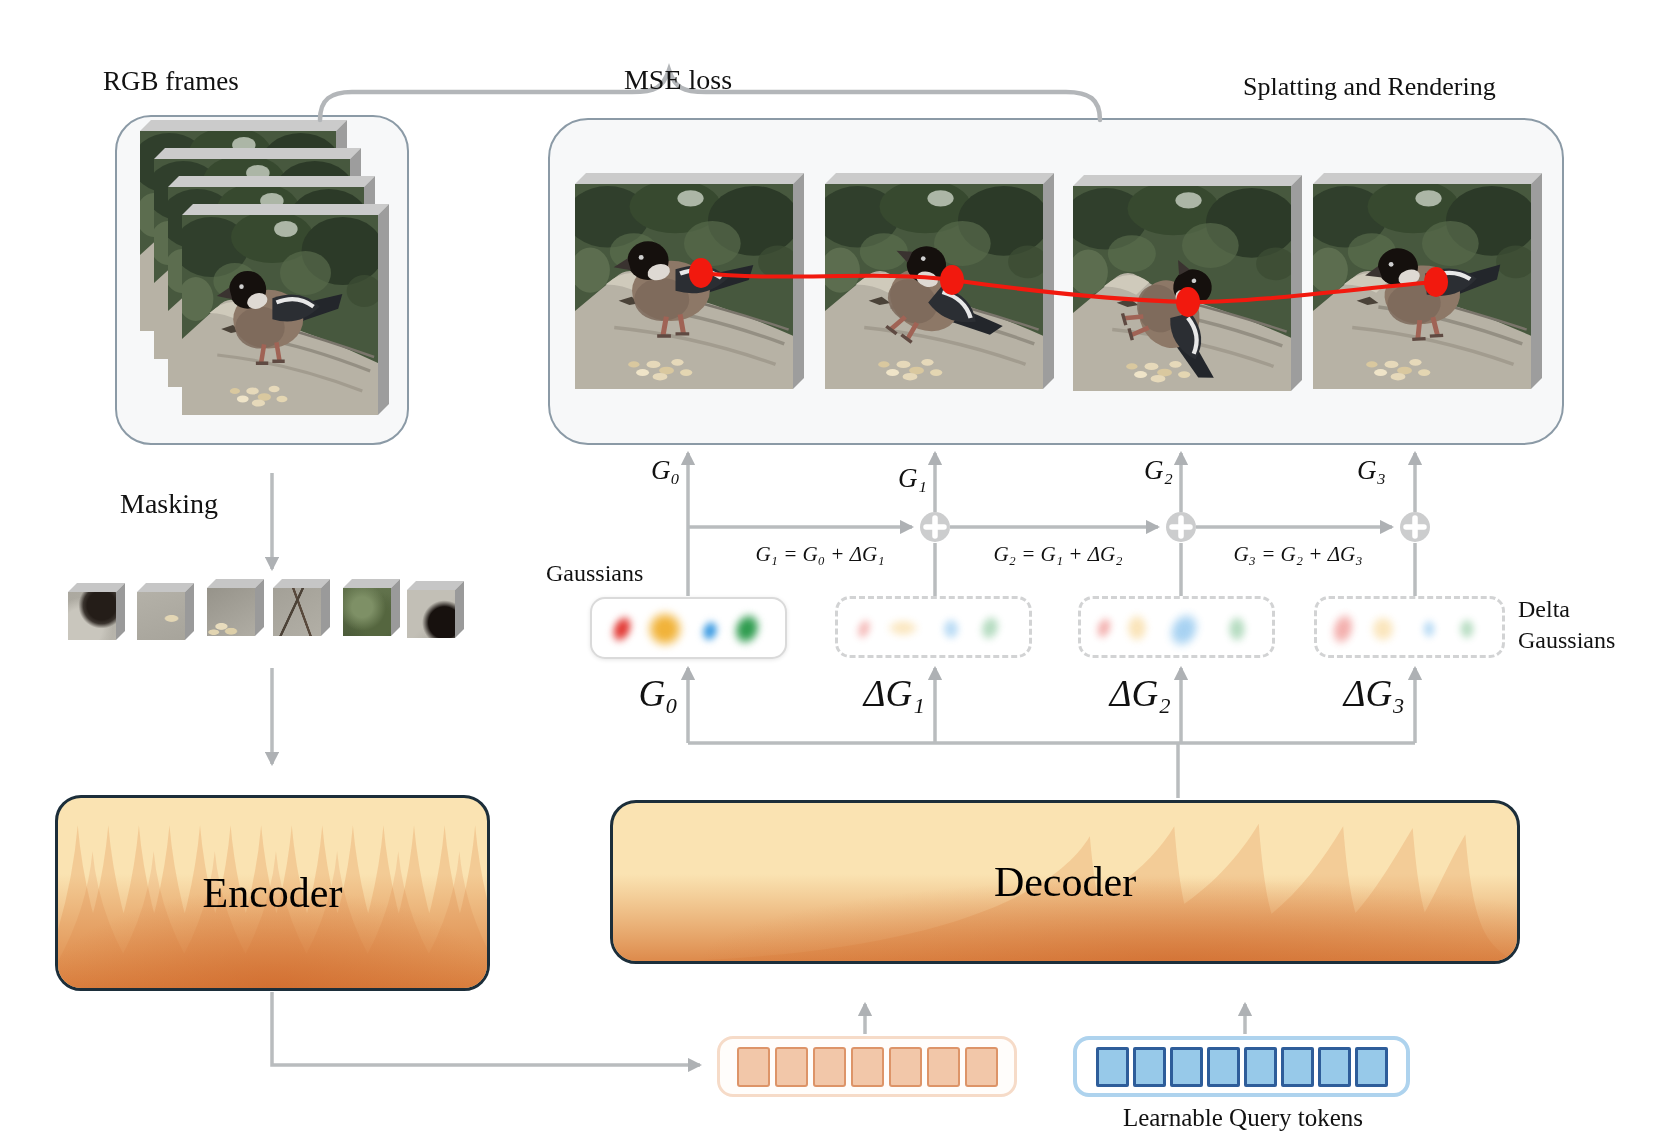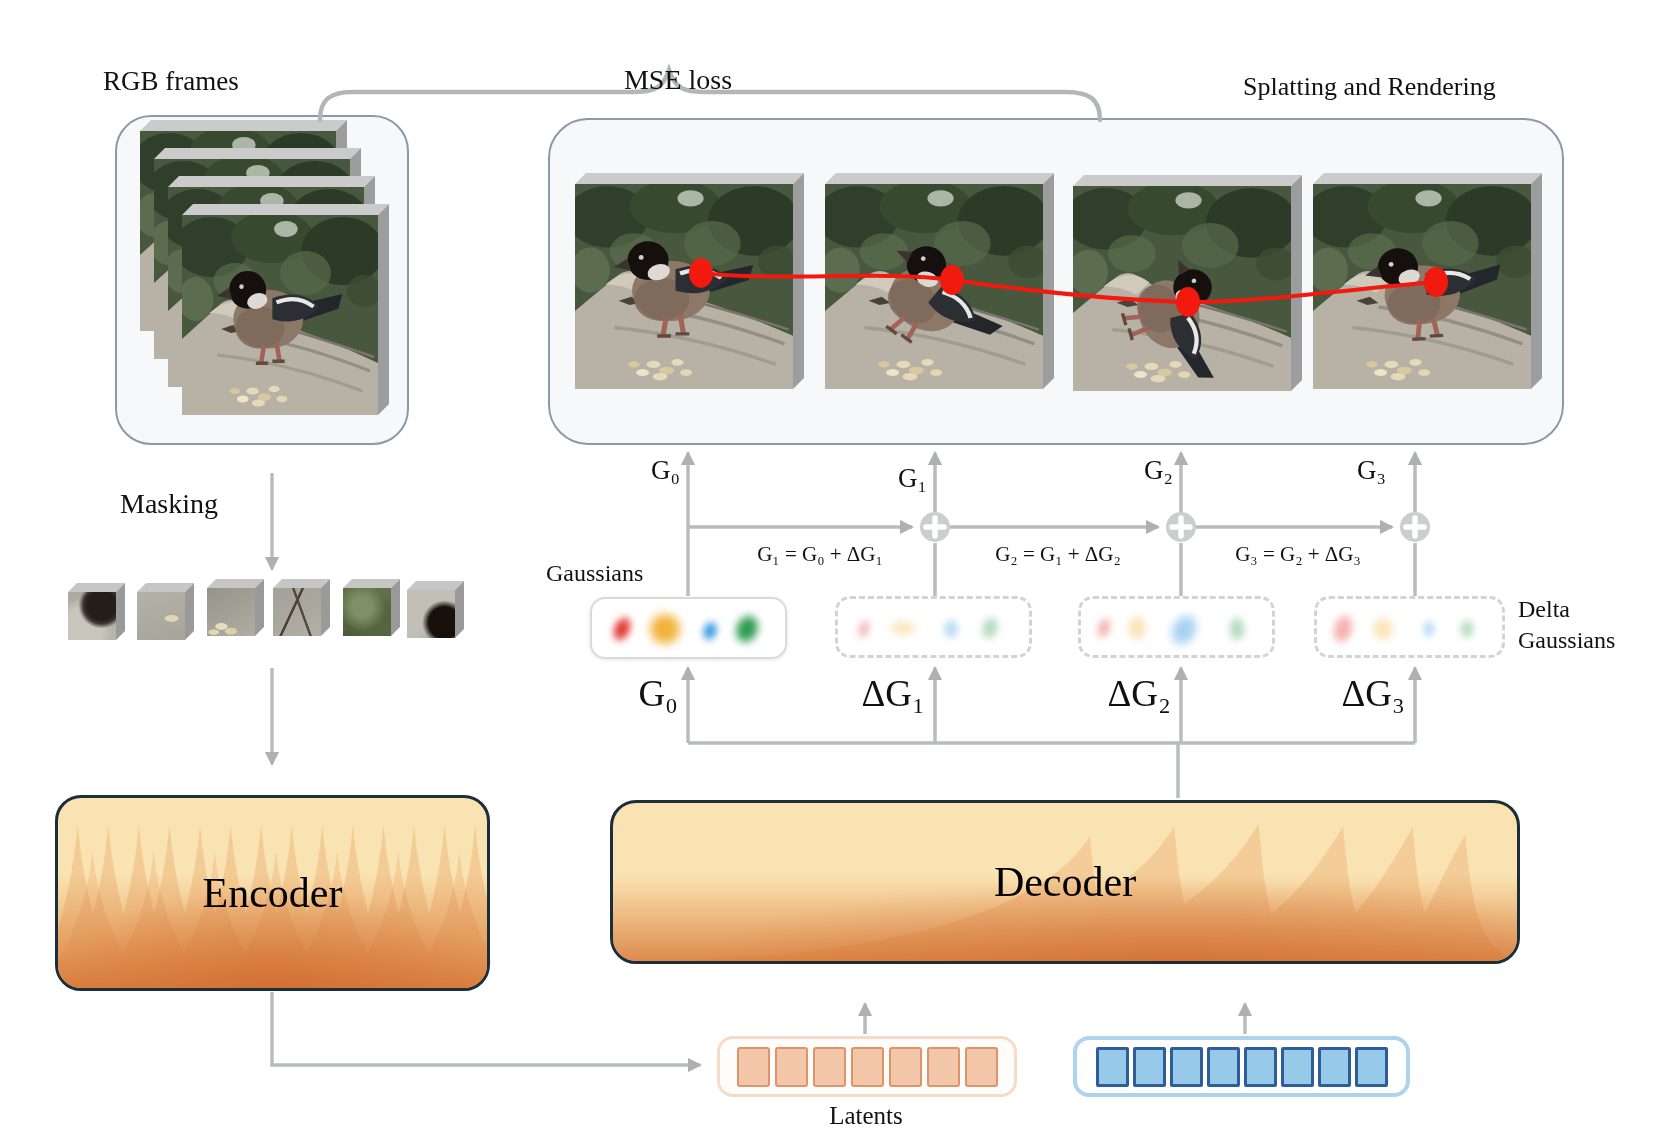--- a/index.html
+++ b/index.html
@@ -44,21 +44,21 @@
   .tokrow { position:absolute; display:flex; align-items:center; justify-content:center; box-sizing:border-box; }
   .latents-box { left:717px; top:1036px; width:300px; height:61px; gap:5px;
                  background:#fffdfb; border:3px solid #f6dbc8; border-radius:16px; }
   .query-box   { left:1073px; top:1036px; width:337px; height:61px; gap:4px;
                  background:#ffffff; border:4px solid #aed3ee; border-radius:16px; }
   .tokL { width:33px; height:40px; background:#f2c7a9; border:2.5px solid #dd9468; border-radius:3px; box-sizing:border-box; }
   .tokQ { width:33px; height:40px; background:#97c9e9; border:3px solid #2e5d9a; border-radius:2px; box-sizing:border-box; }
 
   .overlay { position:absolute; inset:0; z-index:5; pointer-events:none; }
   .lbl { z-index:6; }
-  .math { }
+  .math { font-style:italic; }
 </style>
 </head>
 <body>
 
 <div class="stage">
 
   <svg width="0" height="0" style="position:absolute" aria-hidden="true">
     <defs>
       <g id="scene">
         <rect width="100" height="100" fill="#47583e"></rect>
@@ -347,15 +347,15 @@
 
   <div class="lbl math" style="left:720px; top:542px; width:200px; text-align:center; font-size:21px;">G₁ = G₀ + ΔG₁</div>
   <div class="lbl math" style="left:958px; top:542px; width:200px; text-align:center; font-size:21px;">G₂ = G₁ + ΔG₂</div>
   <div class="lbl math" style="left:1198px; top:542px; width:200px; text-align:center; font-size:21px;">G₃ = G₂ + ΔG₃</div>
 
   <div class="lbl math" style="left:578px; top:672px; width:100px; text-align:right; font-size:37px;">G₀</div>
   <div class="lbl math" style="left:825px; top:672px; width:100px; text-align:right; font-size:37px;">ΔG₁</div>
   <div class="lbl math" style="left:1071px; top:672px; width:100px; text-align:right; font-size:37px;">ΔG₂</div>
   <div class="lbl math" style="left:1305px; top:672px; width:100px; text-align:right; font-size:37px;">ΔG₃</div>
 
-  <div class="lbl" style="left:716px; top:1102px; width:300px; text-align:center; font-size:25px;">Latents</div>
+  <div class="lbl" style="left:1043px; top:1104px; width:400px; text-align:center; font-size:25px;">Learnable Query tokens</div>
 
 </div>
 
 </body></html>

